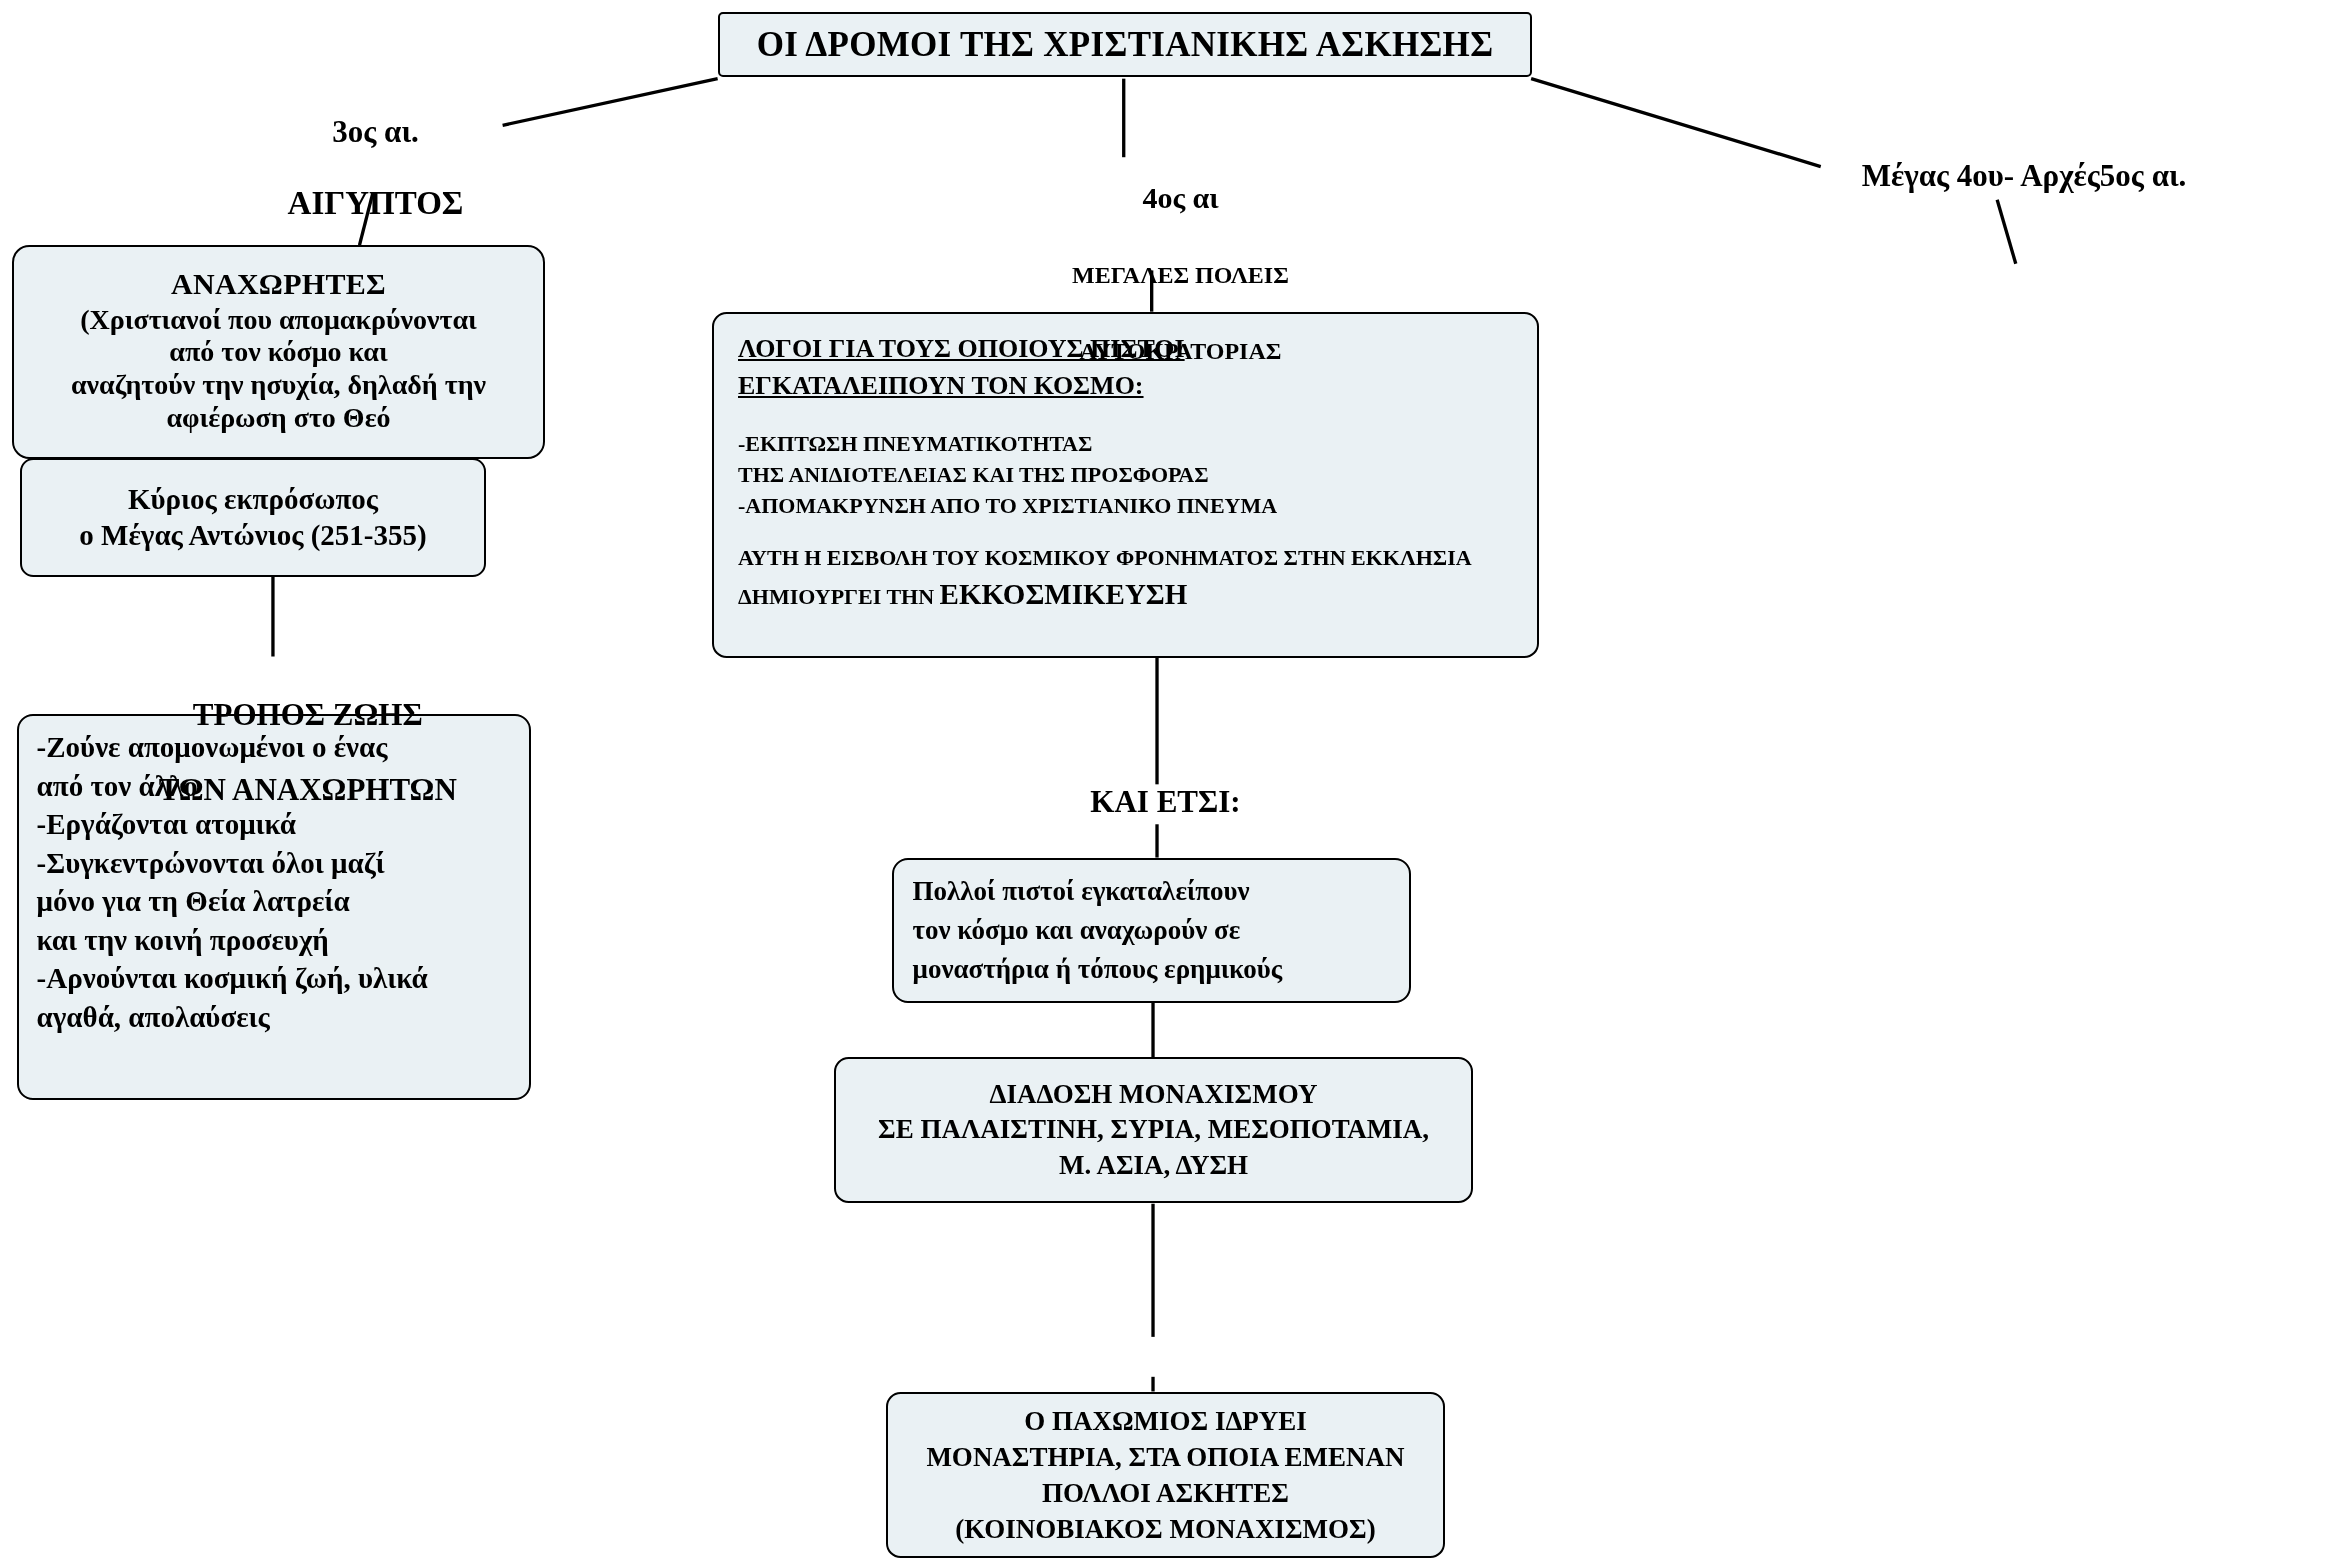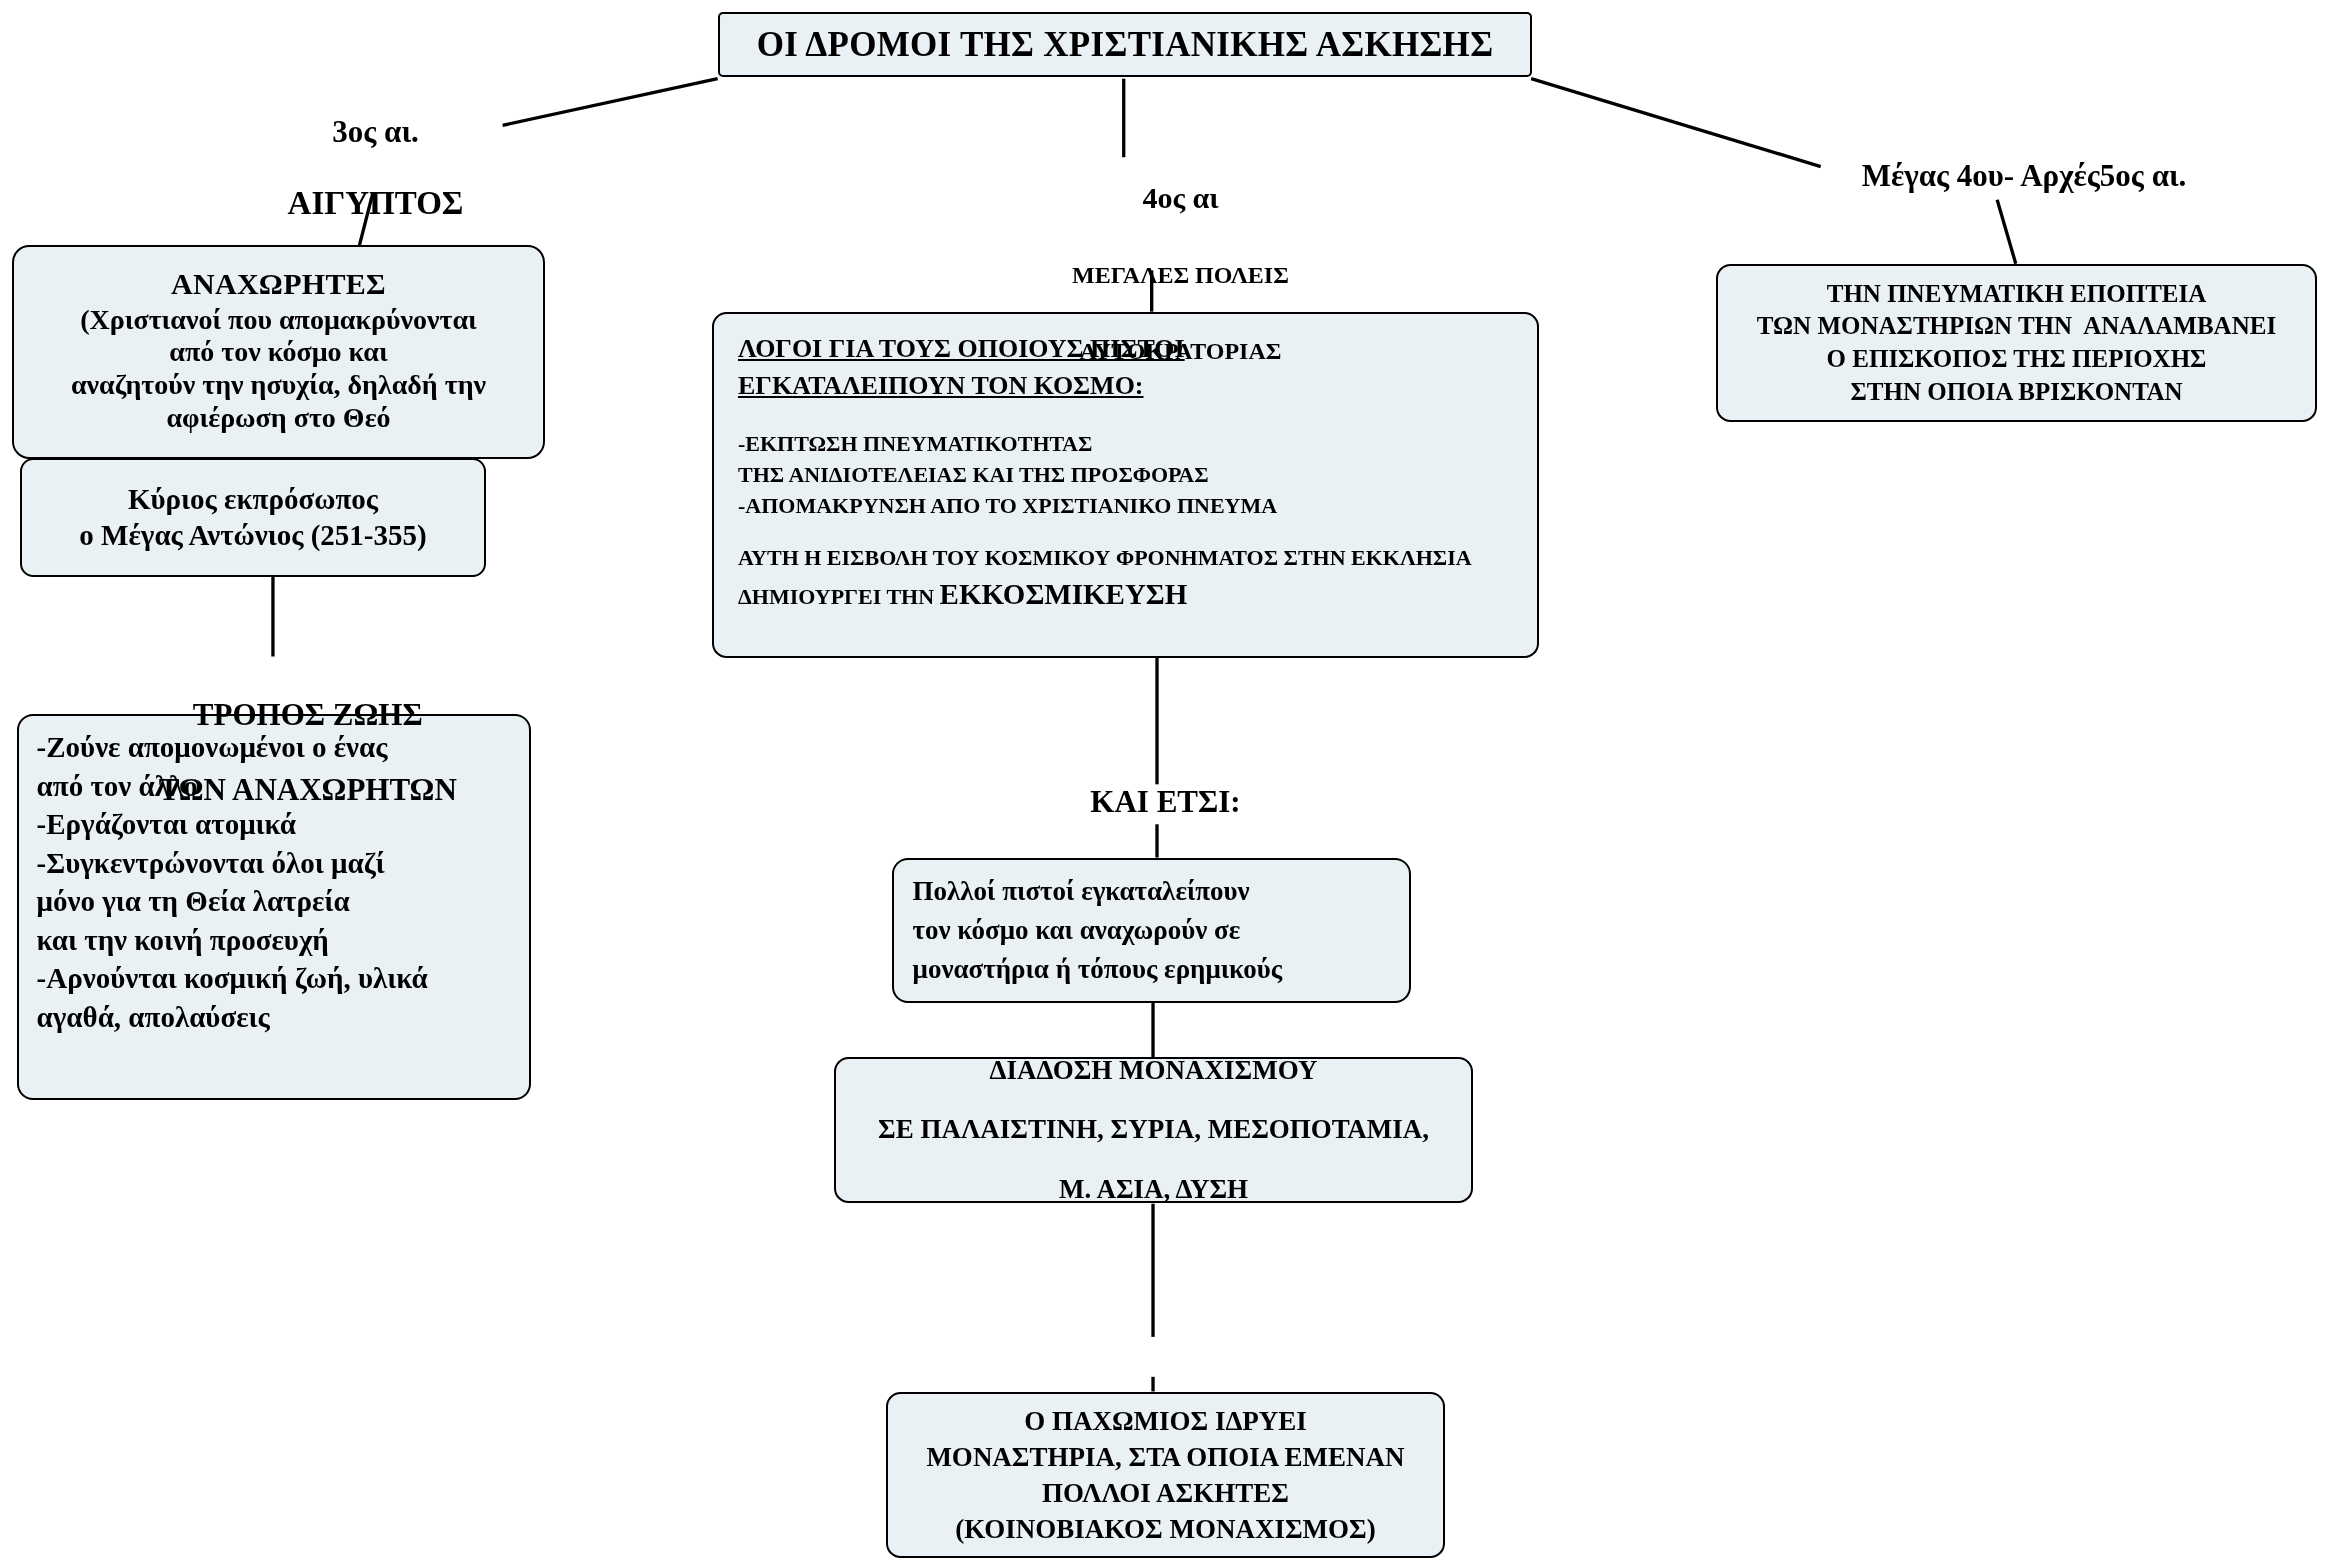--- a/index.html
+++ b/index.html
@@ -105,21 +105,21 @@
   }
 
   #polloi-node{
     left:892px;top:858px;width:519px;height:145px;
     padding:6.7px 18.6px;border-radius:16px;
   }
   #polloi-node .ln{font-size:27px;font-weight:bold;line-height:1.44;text-align:left;}
 
   #diadosi-node{
     left:834px;top:1057px;width:639px;height:146px;
-    padding:5.3px 14.6px;align-items:center;border-radius:14.6px;gap:24px;
+    padding:5.3px 14.6px;align-items:center;border-radius:14.6px;
   }
   #diadosi-node .ln{font-size:27px;font-weight:bold;line-height:1.32;text-align:center;}
 
   #lbl-aigypto{
     left:952px;top:1338px;width:426px;
     font-size:32px;font-weight:bold;
   }
 
   #pachomios-node{
     left:886px;top:1392px;width:559px;height:166px;
@@ -246,21 +246,15 @@
 
   <div class="node" id="pachomios-node">
     <span class="ln">Ο ΠΑΧΩΜΙΟΣ ΙΔΡΥΕΙ</span>
     <span class="ln">ΜΟΝΑΣΤΗΡΙΑ, ΣΤΑ ΟΠΟΙΑ ΕΜΕΝΑΝ</span>
     <span class="ln">ΠΟΛΛΟΙ ΑΣΚΗΤΕΣ</span>
     <span class="ln">(ΚΟΙΝΟΒΙΑΚΟΣ ΜΟΝΑΧΙΣΜΟΣ)</span>
   </div>
 
   <div class="label" id="lbl-telos">Μέγας 4ου- Αρχές5ος αι.</div>
 
-  <div class="node" id="episkopos-node">
-    <span class="ln">ΤΗΝ ΠΝΕΥΜΑΤΙΚΗ ΕΠΟΠΤΕΙΑ</span>
-    <span class="ln">ΤΩΝ ΜΟΝΑΣΤΗΡΙΩΝ ΤΗΝ  ΑΝΑΛΑΜΒΑΝΕΙ</span>
-    <span class="ln">Ο ΕΠΙΣΚΟΠΟΣ ΤΗΣ ΠΕΡΙΟΧΗΣ</span>
-    <span class="ln">ΣΤΗΝ ΟΠΟΙΑ ΒΡΙΣΚΟΝΤΑΝ</span>
-  </div>
 
 </div>
 
 
 </body></html>

